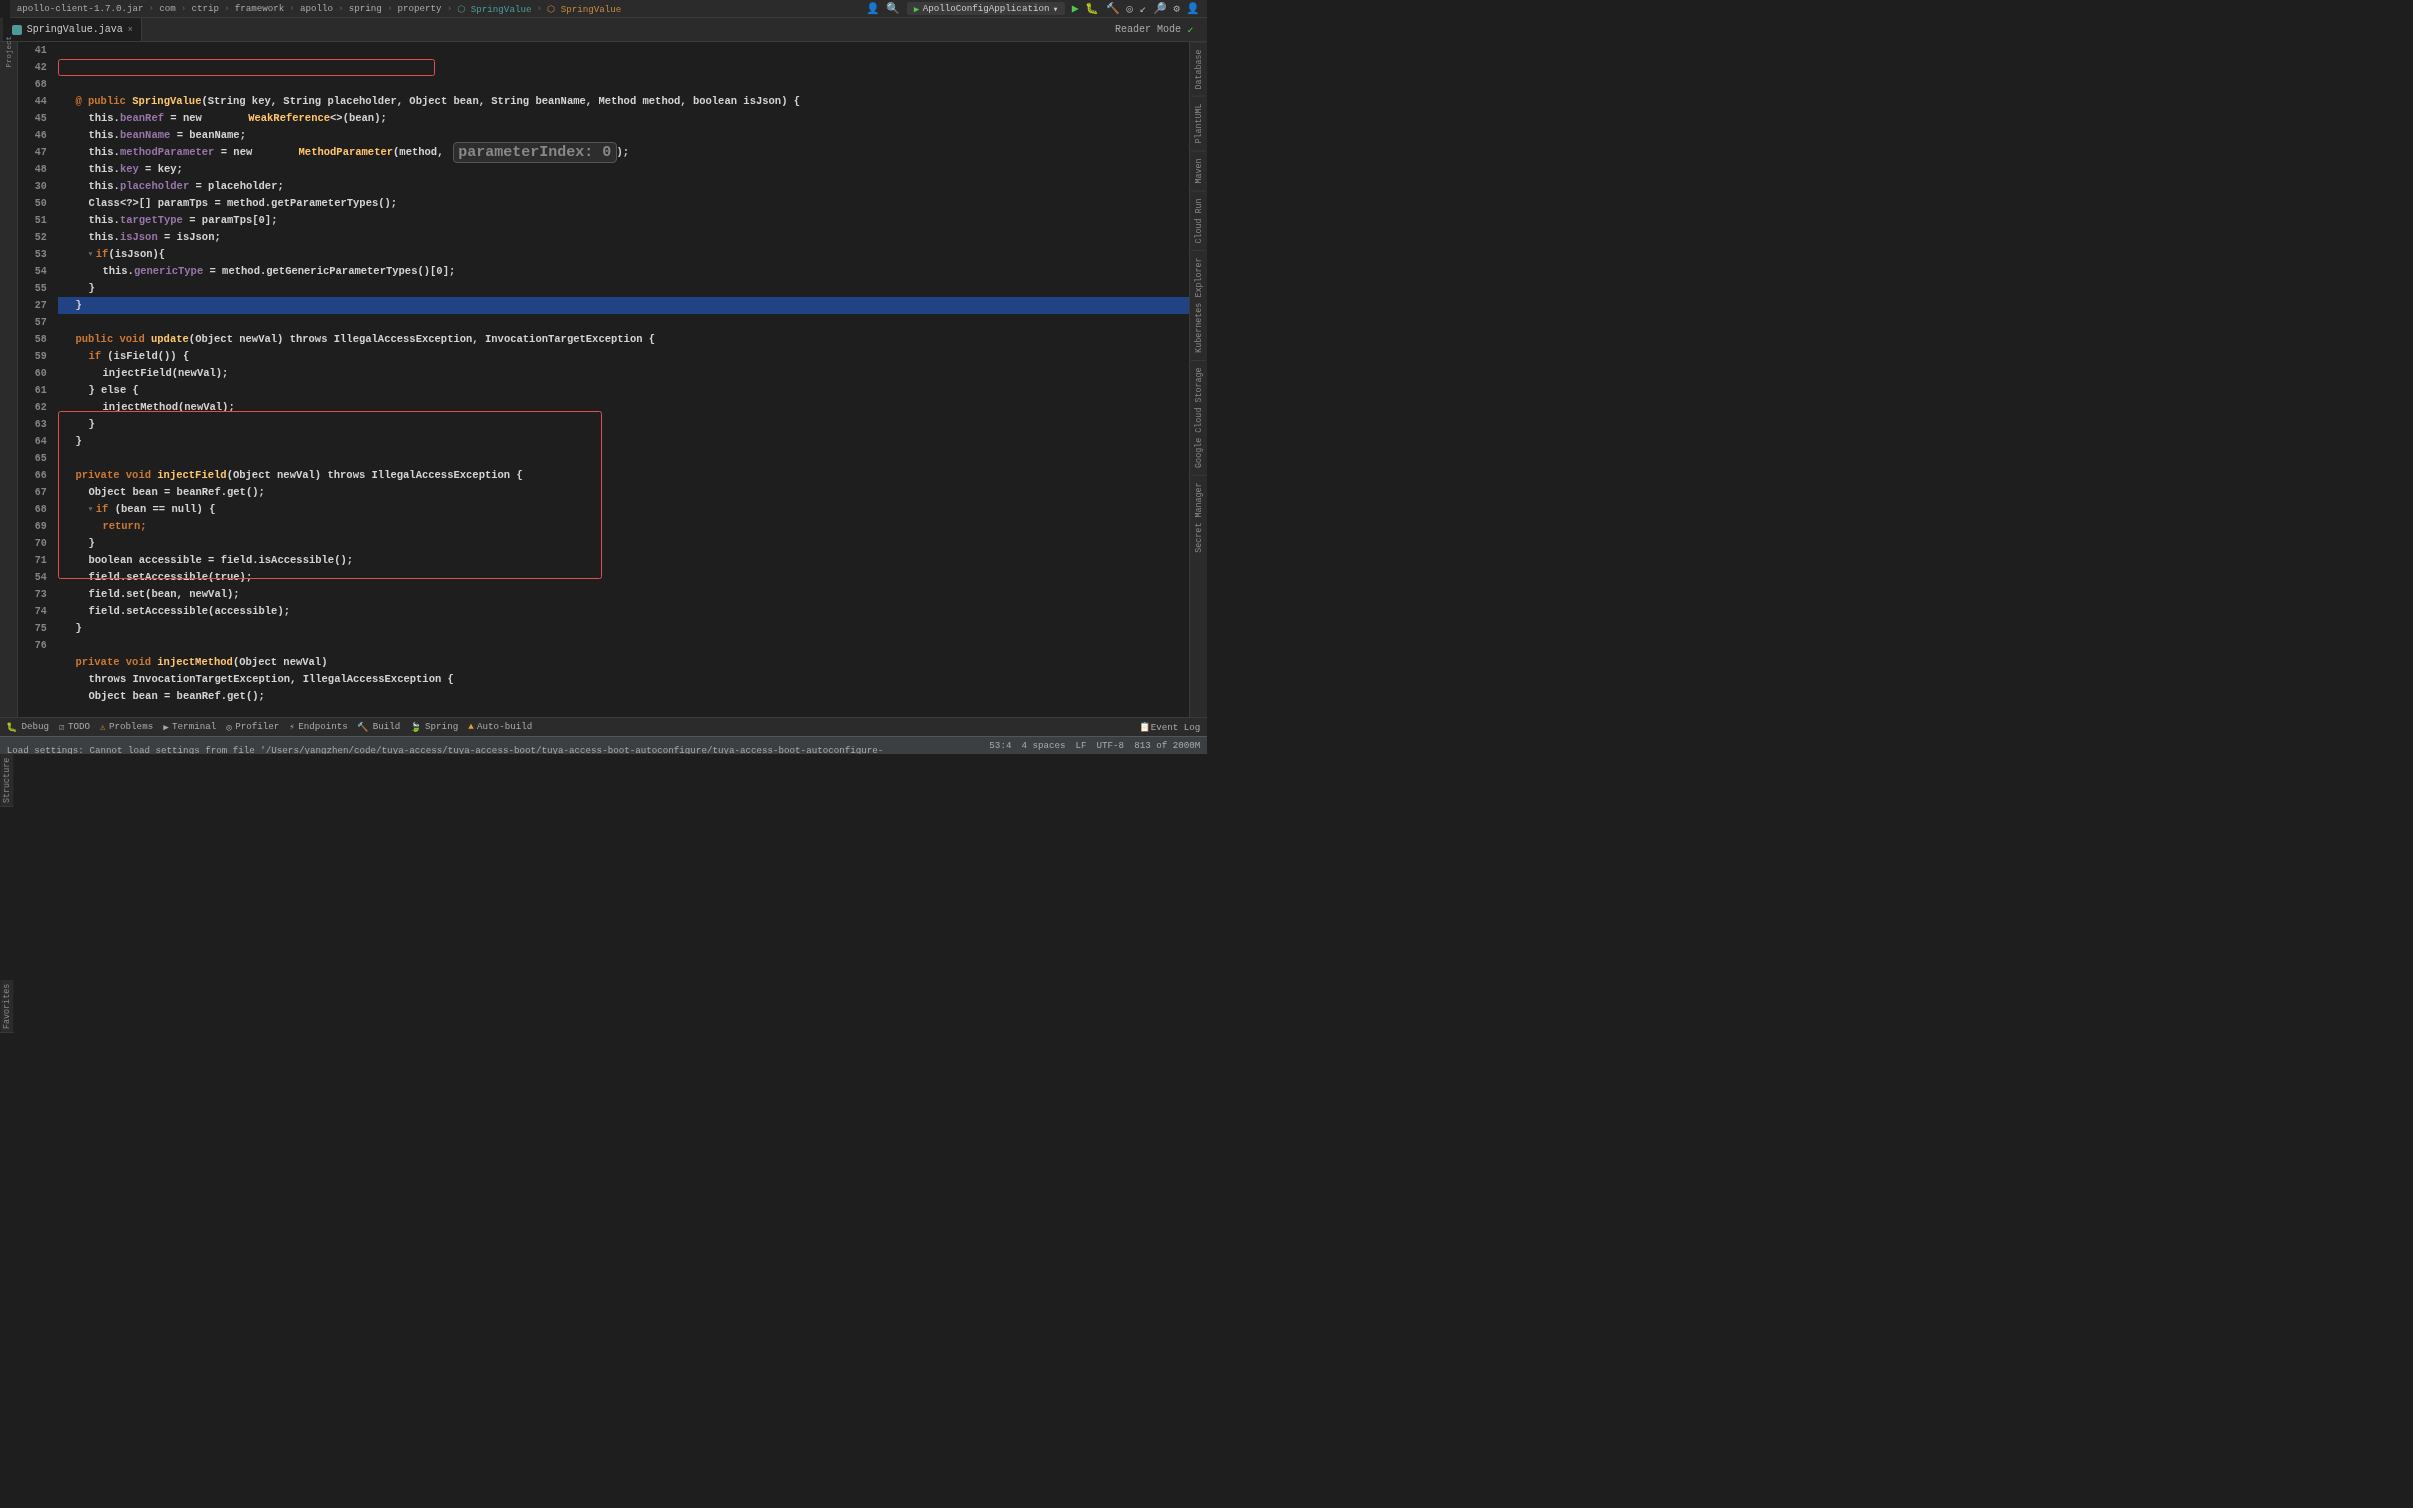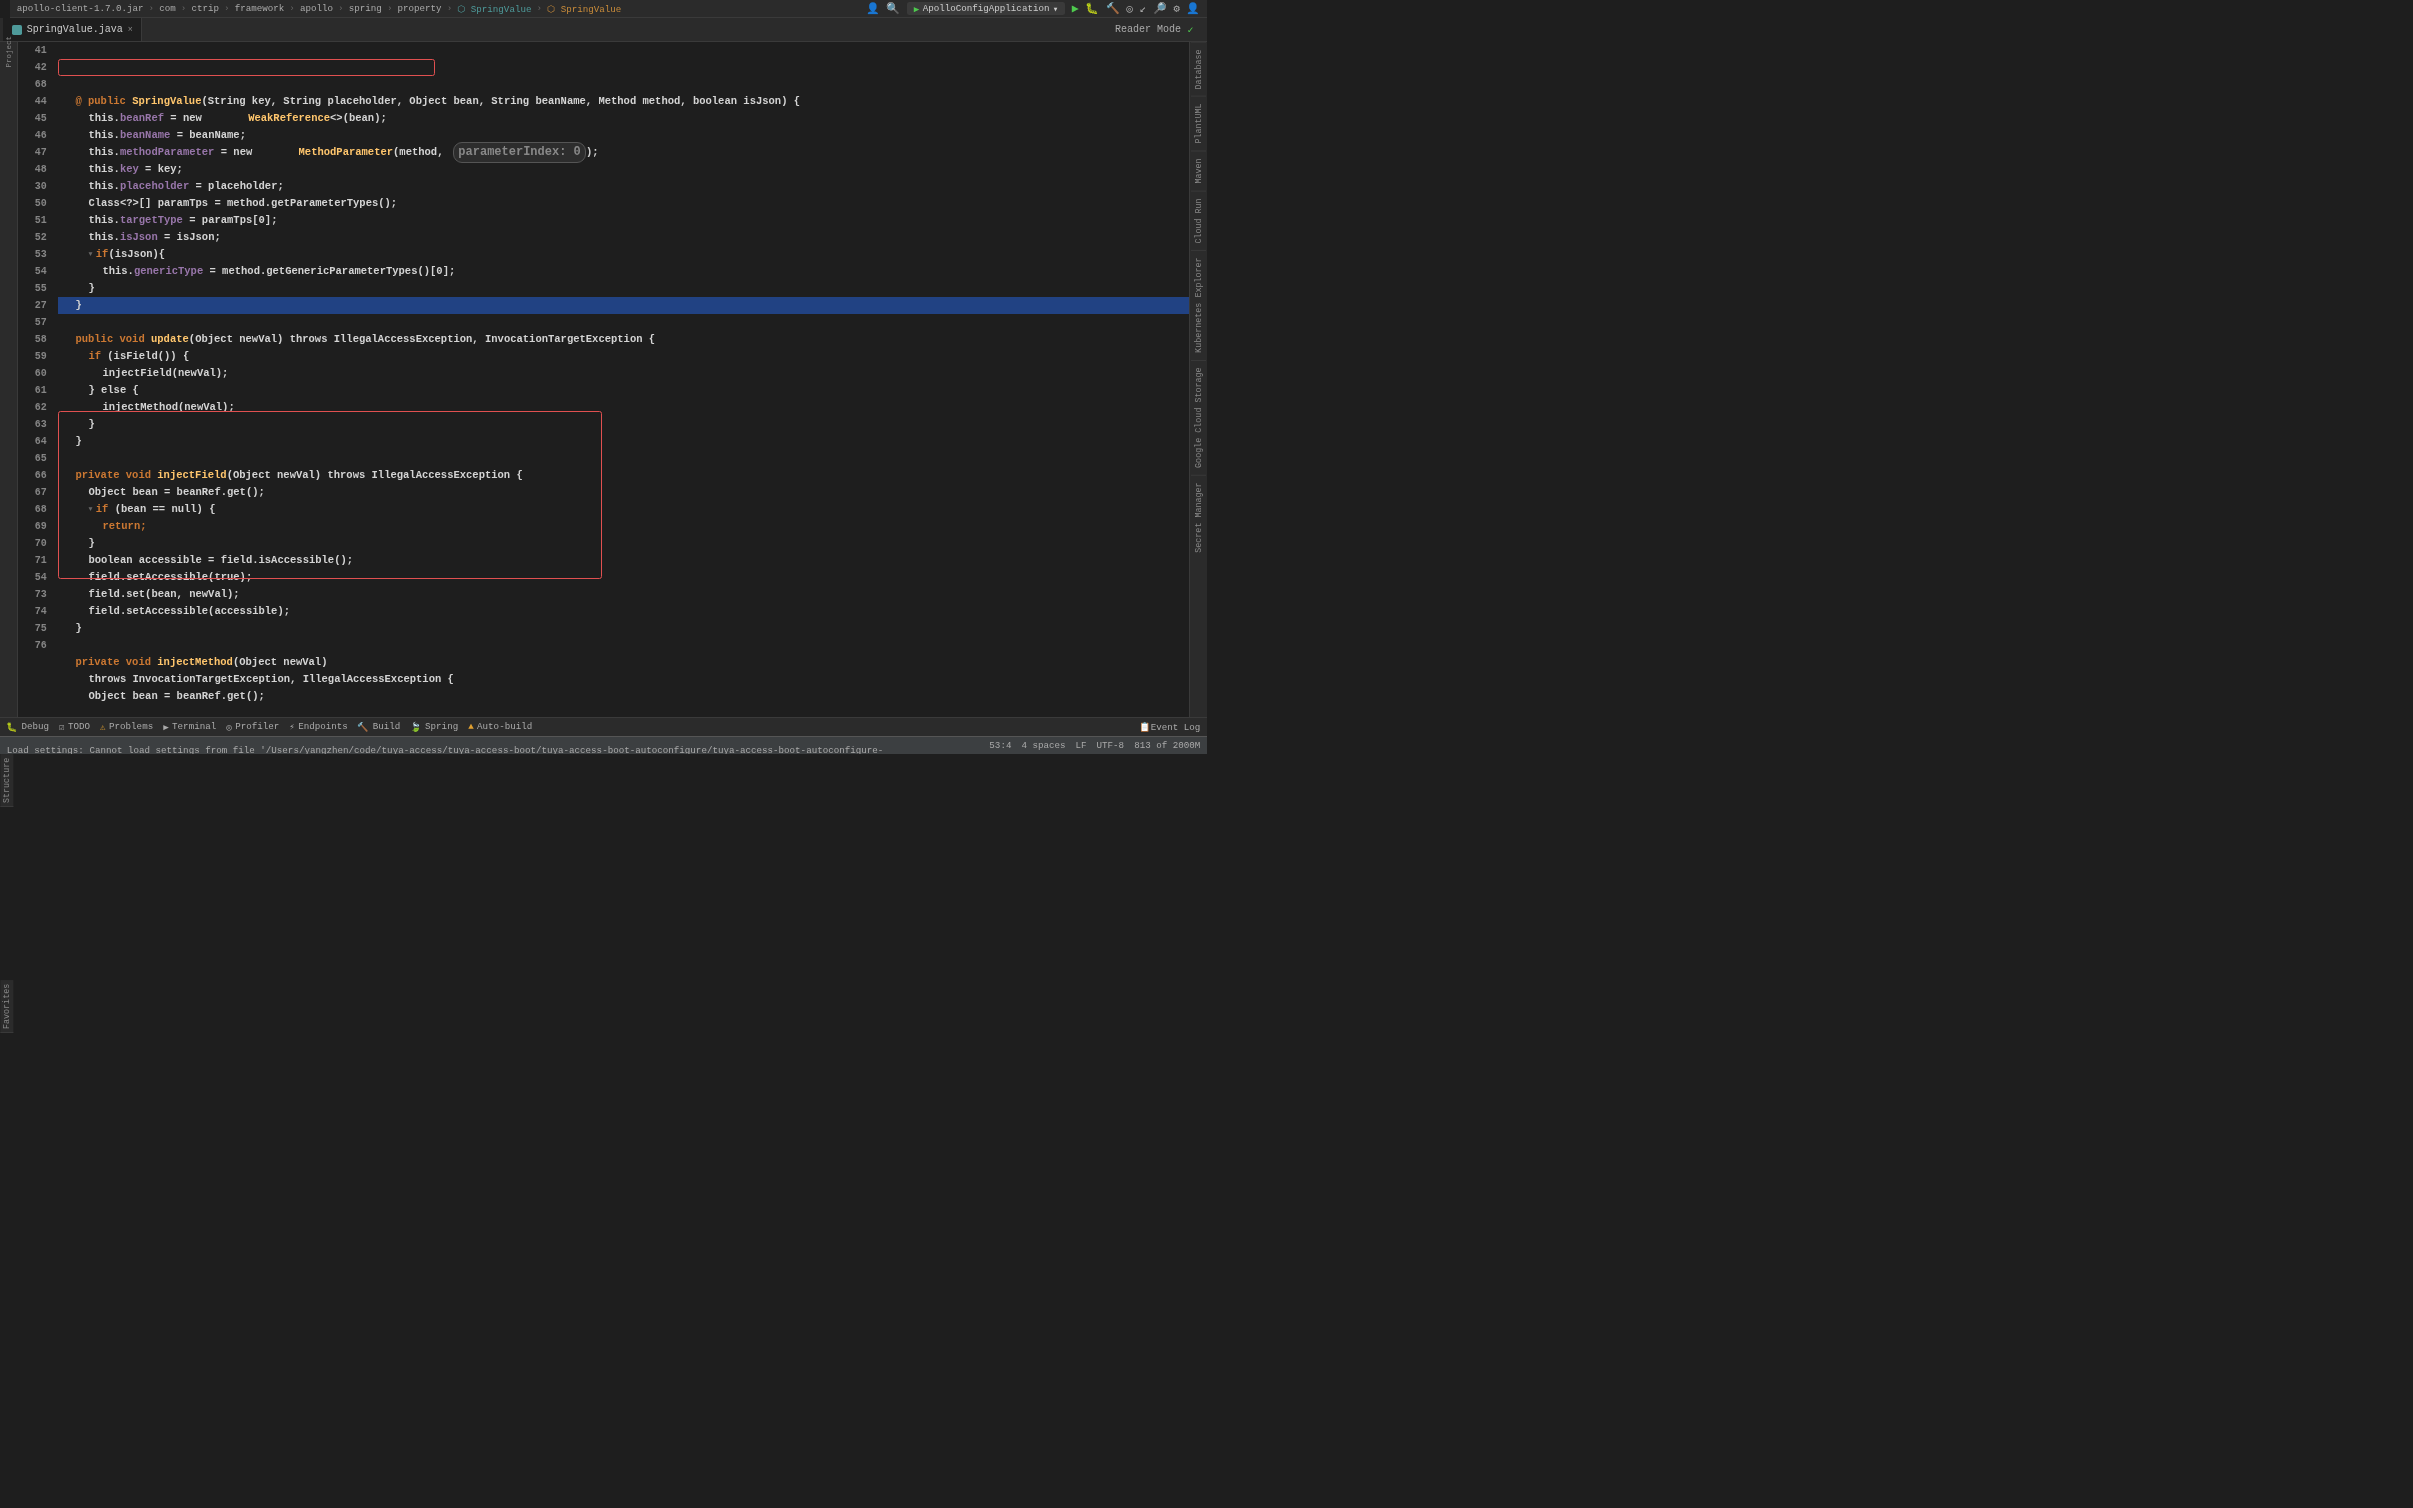--- a/index.html
+++ b/index.html
@@ -225,23 +225,23 @@
     .status-right {
       display: flex;
       gap: 10px;
     }
 
     
     .inline-hint {
       background: #2d2d2d;
       border: 0.8px solid #555;
       color: #888;
-      font-size: 12px;
+      font-size: 15px;
       padding: 0.8px 4.2px;
-      border-radius: 9px;
+      border-radius: 4px;
       display: inline-block;
       margin-left: 3.4px;
     }
 
     
     #code-container::-webkit-scrollbar { width: 6.7px; height: 6.7px; }
     #code-container::-webkit-scrollbar-track { background: #2b2b2b; }
     #code-container::-webkit-scrollbar-thumb { background: #555; border-radius: 3.4px; }
   </style>
 </head>

